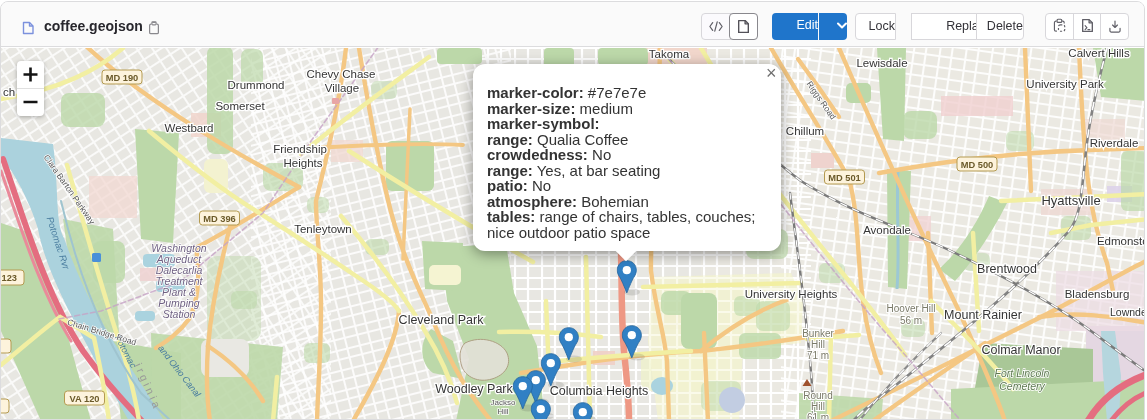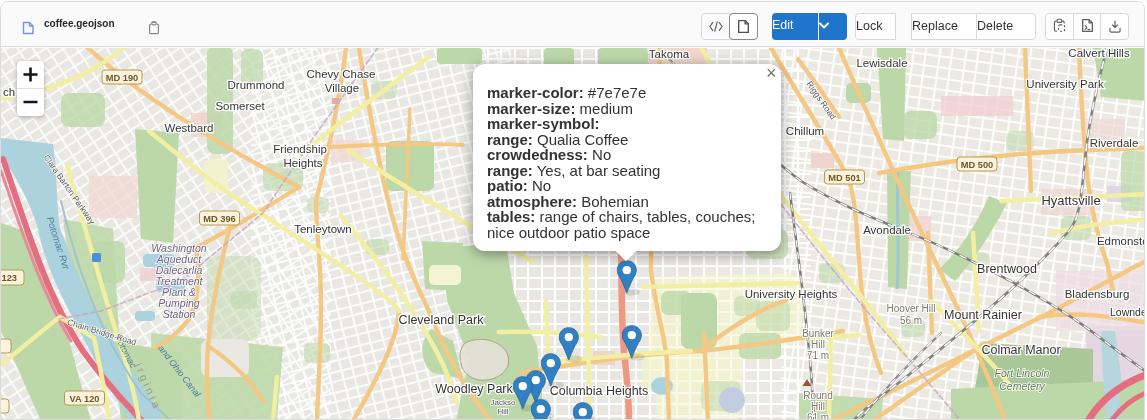--- a/index.html
+++ b/index.html
@@ -3,24 +3,24 @@
 <meta charset="utf-8">
 <style>
   * { box-sizing: border-box; }
   html,body { margin:0; padding:0; }
   body { width:1147px; height:420px; overflow:hidden; background:#fff;
          font-family:"Liberation Sans",sans-serif; position:relative; }
   .frame { position:absolute; left:0; top:1px; width:1145px; height:419px;
            border:1px solid #dcdcde; border-radius:8px 8px 0 0; overflow:hidden; }
   .hdr { position:absolute; left:0; top:0; width:100%; height:45px; background:#fafafa;
          border-bottom:1px solid #dcdcde; }
-  .fname { position:absolute; left:43px; top:16px; font-size:10px; font-weight:bold; color:#28272d; }
+  .fname { position:absolute; left:43px; top:16px; font-size:14px; font-weight:bold; color:#28272d; }
   .fsize { position:absolute; left:171px; top:18px; font-size:15px; color:#535158;margin-top:32px; }
   .btn { position:absolute; top:11px; height:27px; border:1px solid #d8d7db; border-radius:4px;
-         background:#fff; color:#333238; font-size:12.5px; line-height:25px; text-align:left; }
+         background:#fff; color:#333238; font-size:12.5px; line-height:25px; text-align:right; }
   .blue { background:#1f75cb; color:#fff; border:none; font-weight:500; }
   .map { position:absolute; left:0; top:46px; width:1145px; height:373px; background:#e9e8e3; }
   .popup { position:absolute; left:472px; top:16px; width:308px; height:187px; background:#fff;
            border-radius:12px; box-shadow:0 3px 14px rgba(0,0,0,0.4); z-index:30; }
   .popup .tail { position:absolute; left:145px; top:178px; width:16px; height:16px;
            background:#fff; transform:rotate(45deg); }
   .ptext { position:absolute; left:14px; top:21px; width:280px; font-size:15px;
            line-height:15.5px; color:#333; }
   .pclose { position:absolute; left:293px; top:-1px; color:#6f6f6f; font-size:18px; font-weight:400;
             font-family:"Liberation Sans",sans-serif; }
@@ -56,21 +56,21 @@
 
   <div class="btn blue" style="left:771px;width:46px;border-radius:4px 0 0 4px;">Edit</div>
   <div class="btn blue" style="left:818px;width:28px;border-radius:0 4px 4px 0;">
     <svg width="10" height="7" viewBox="0 0 10 7" style="margin-top:9px">
           <path d="M1 1.5 5 5.5 9 1.5" fill="none" stroke="#fff" stroke-width="2" stroke-linecap="round" stroke-linejoin="round"></path>
         </svg>
   </div>
 
   <div class="btn" style="left:854px;width:41px;border-radius:4px 0 0 4px;">Lock</div>
   <div class="btn" style="left:910px;width:82px;border-radius:0;">Replace</div>
-  <div class="btn" style="left:975px;width:60px;border-radius:0 4px 4px 0;">Delete</div>
+  <div class="btn" style="left:975px;width:48px;border-radius:0 4px 4px 0;">Delete</div>
 
   <div class="btn" style="left:1044px;width:29px;border-radius:4px 0 0 4px;"></div>
   <div class="btn" style="left:1072px;width:28px;border-radius:0;"></div>
   <div class="btn" style="left:1099px;width:29px;border-radius:0 4px 4px 0;"></div>
   <svg style="position:absolute;left:1051px;top:15px;z-index:2" width="15" height="17" viewBox="0 0 16 16">
     <path d="M4.8 3.4 H4.2 C3.2 3.4 2.6 4.1 2.6 5 V12.4 C2.6 13.3 3.3 14 4.2 14 H5.2" fill="none" stroke="#616068" stroke-width="1.25"></path>
     <path d="M10.9 3.4 H11.5 C12.4 3.4 13 4.1 13 5 V5.8" fill="none" stroke="#616068" stroke-width="1.25"></path>
     <rect x="5.4" y="1.3" width="5" height="3.4" rx="1" fill="none" stroke="#616068" stroke-width="1.25"></rect>
     <rect x="6.9" y="7.4" width="6.7" height="6.7" rx="1.8" fill="none" stroke="#616068" stroke-width="1.25" stroke-dasharray="2.3 1.8"></rect>
   </svg>

